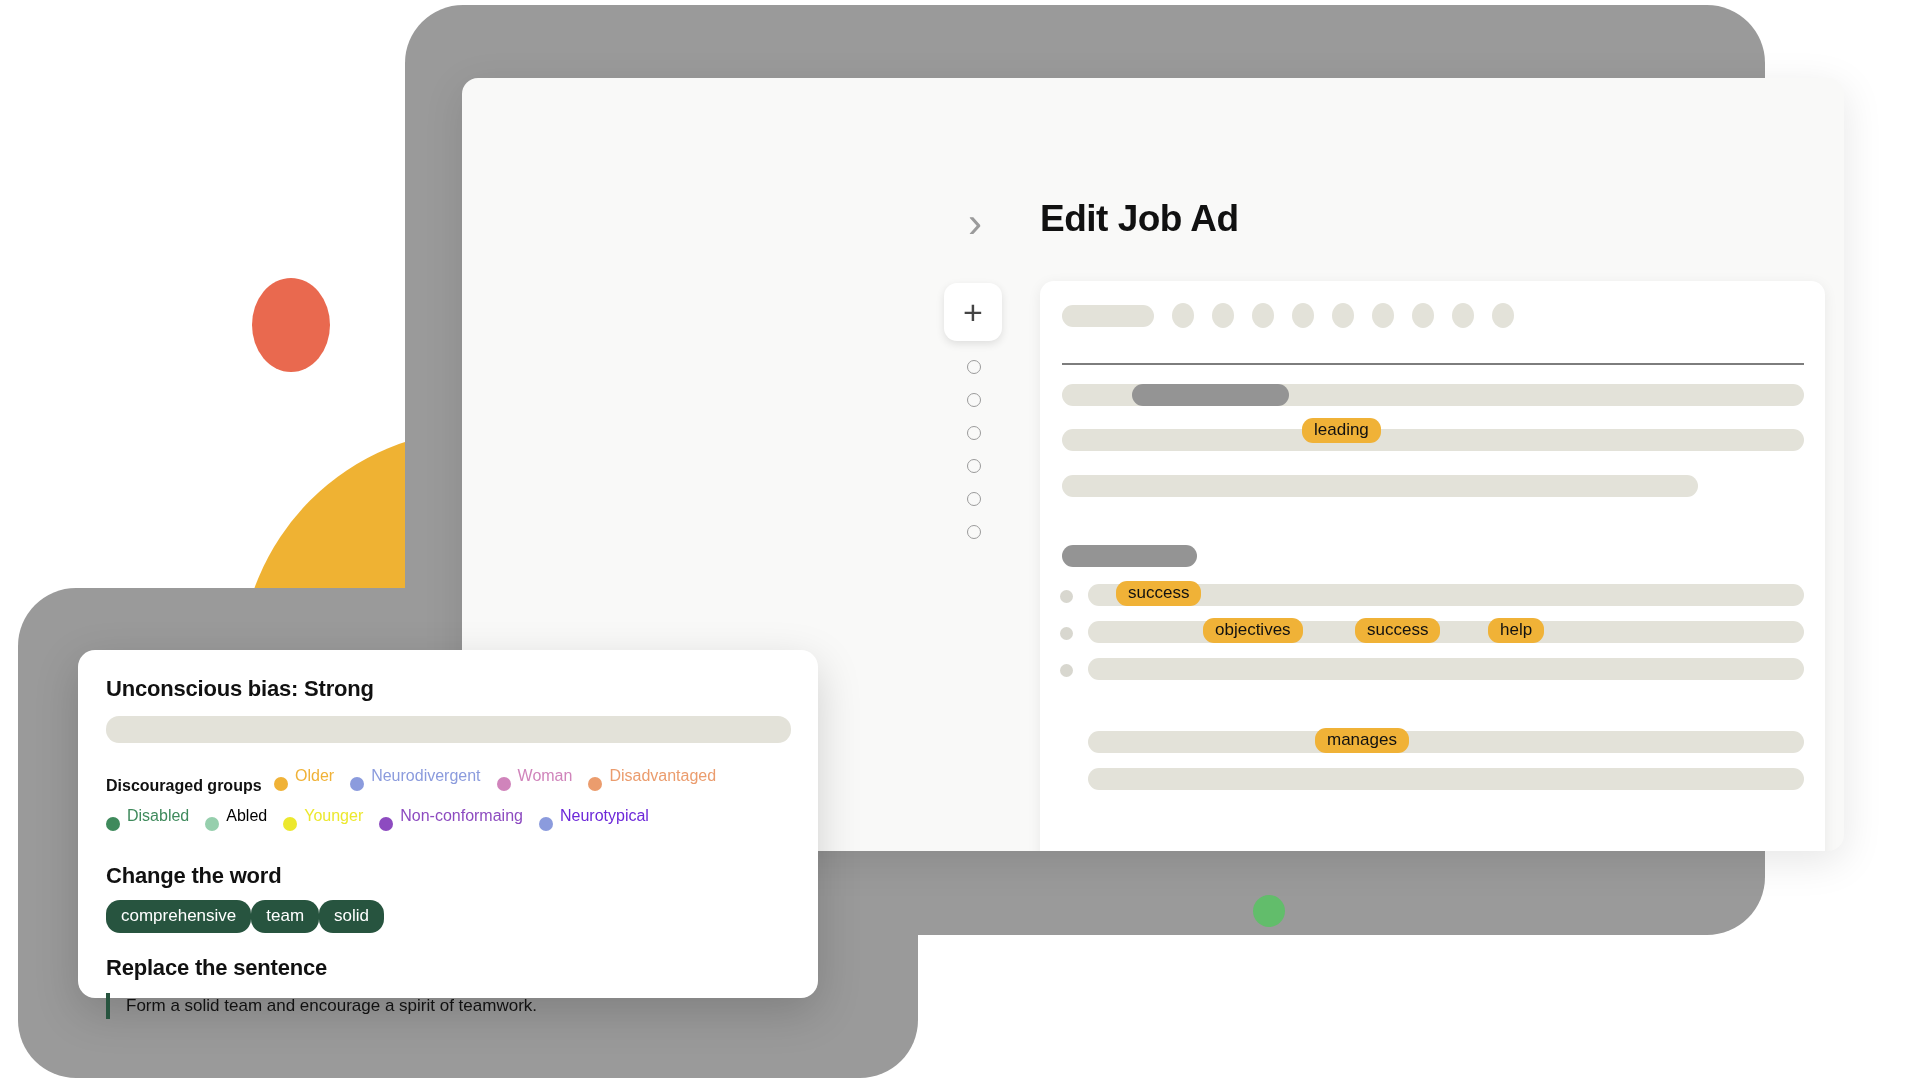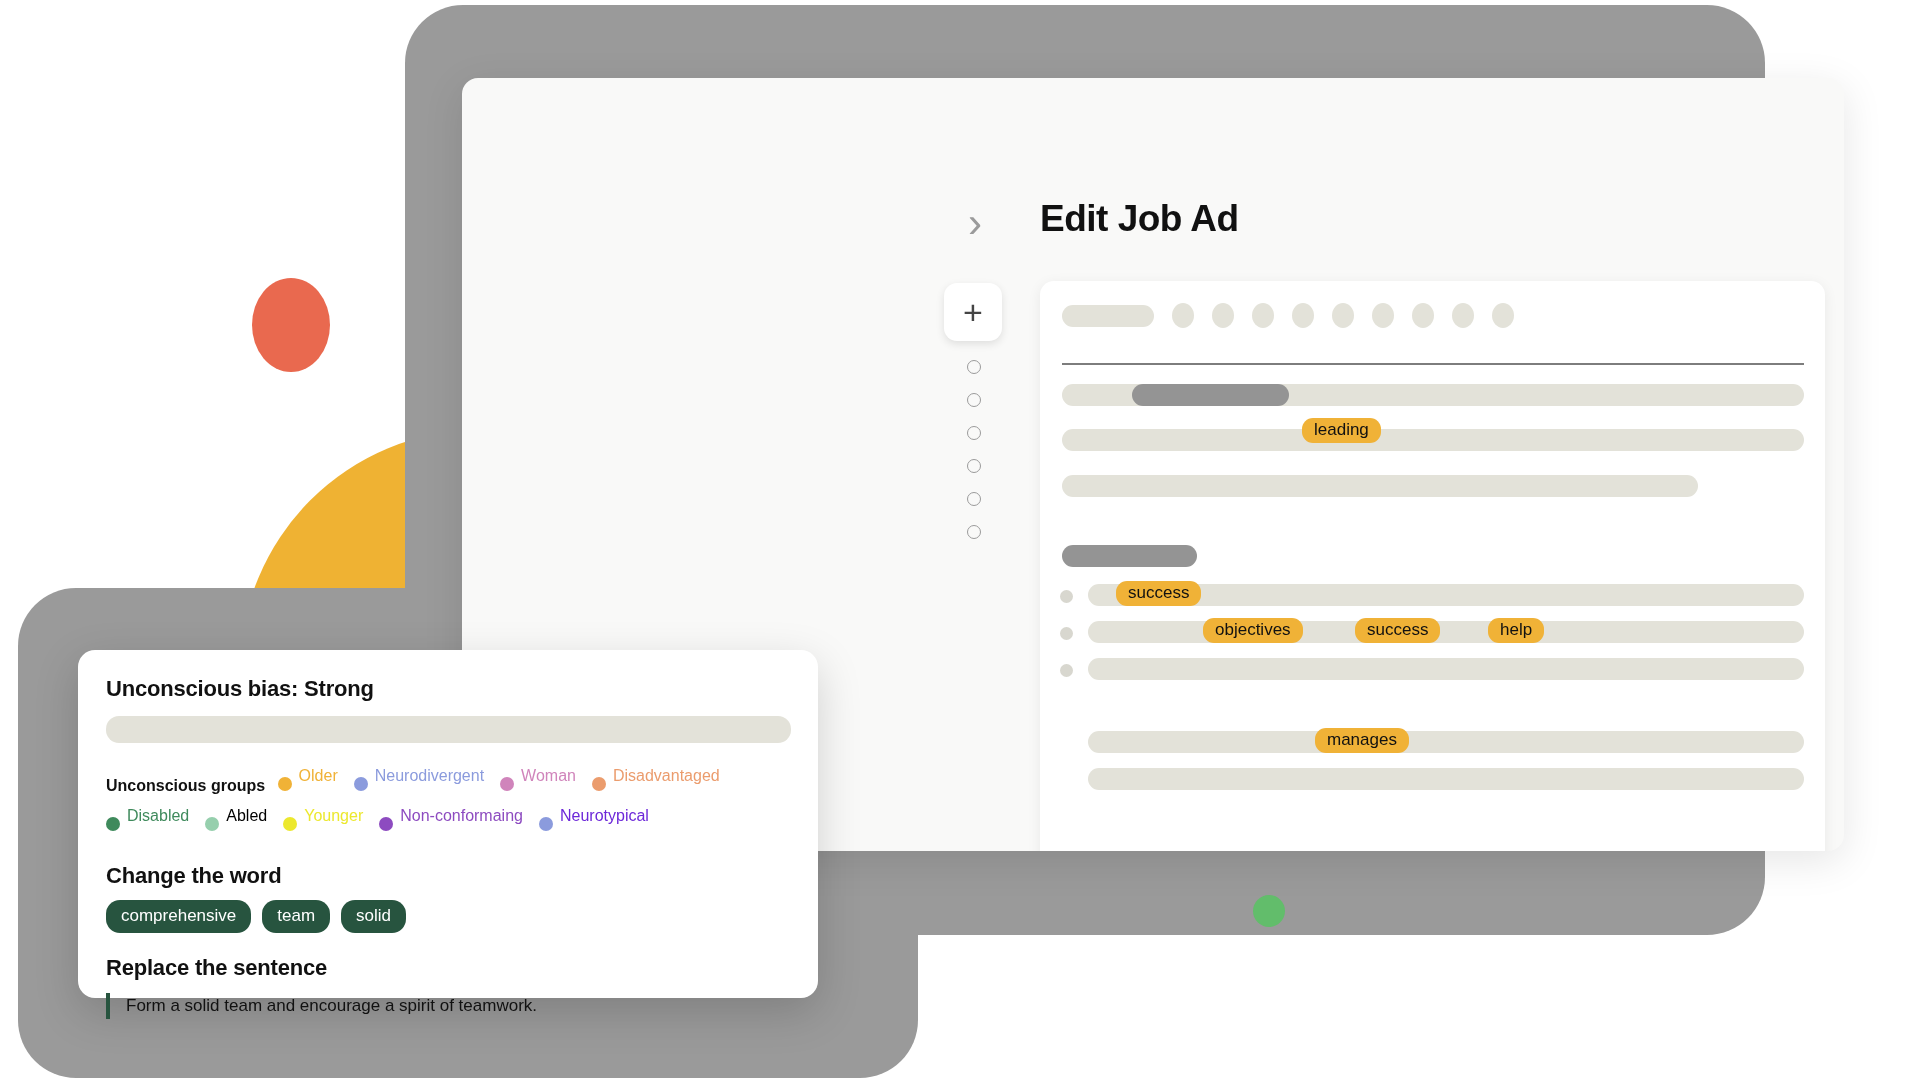--- a/index.html
+++ b/index.html
@@ -80,21 +80,21 @@
     box-shadow:0 14px 44px rgba(0,0,0,.17);
     padding:26px 28px;
   }
   #popup h3 { font-size:22px; font-weight:bold; color:#111; letter-spacing:-.2px; }
   #popup-bar { margin-top:14px; width:685px; height:27px; background:#e3e2d9; border-radius:13px; }
   #legend { margin-top:18px; line-height:30px; }
   .legend-head { font-size:16px; font-weight:bold; color:#111; margin-right:8px; }
   .legend-item { display:inline-flex; align-items:flex-end; font-size:16px; margin-right:16px; white-space:nowrap; }
   .legend-swatch { width:14px; height:14px; border-radius:50%; margin-right:7px; flex:none; }
   .sect-title { font-size:22px; font-weight:bold; color:#111; margin-top:22px; letter-spacing:-.2px; }
-  #word-chips { margin-top:11px; display:flex; gap:11px; }
+  #word-chips { margin-top:11px; display:flex; }
   .word-chip {
     background:#27543f; color:#fff; border-radius:14px;
     font-size:17px; padding:6px 15px 7px 15px; line-height:20px;
   }
   #sentence-wrap { margin-top:12px; padding-left:16px; border-left:4px solid #27543f; }
   #sentence { font-size:17px; color:#111; line-height:26px; }
 </style>
 </head>
 <body>
 
@@ -166,21 +166,21 @@
       <div class="hl" style="left:275px; top:447px;">manages</div>
     </div>
 
   </div>
 
   <div id="popup">
     <h3>Unconscious bias: Strong</h3>
     <div id="popup-bar"></div>
 
     <div id="legend">
-      <span class="legend-head">Unconscious groups</span>
+      <span class="legend-head">Discouraged groups</span>
       <span id="legend-items"><span class="legend-item">
             <span class="legend-swatch" style="background: rgb(240, 178, 55);"></span>
             <span style="color: rgb(240, 178, 55);">Older</span>
           </span><span class="legend-item">
             <span class="legend-swatch" style="background: rgb(139, 155, 221);"></span>
             <span style="color: rgb(139, 155, 221);">Neurodivergent</span>
           </span><span class="legend-item">
             <span class="legend-swatch" style="background: rgb(208, 132, 187);"></span>
             <span style="color: rgb(208, 132, 187);">Woman</span>
           </span><span class="legend-item">

